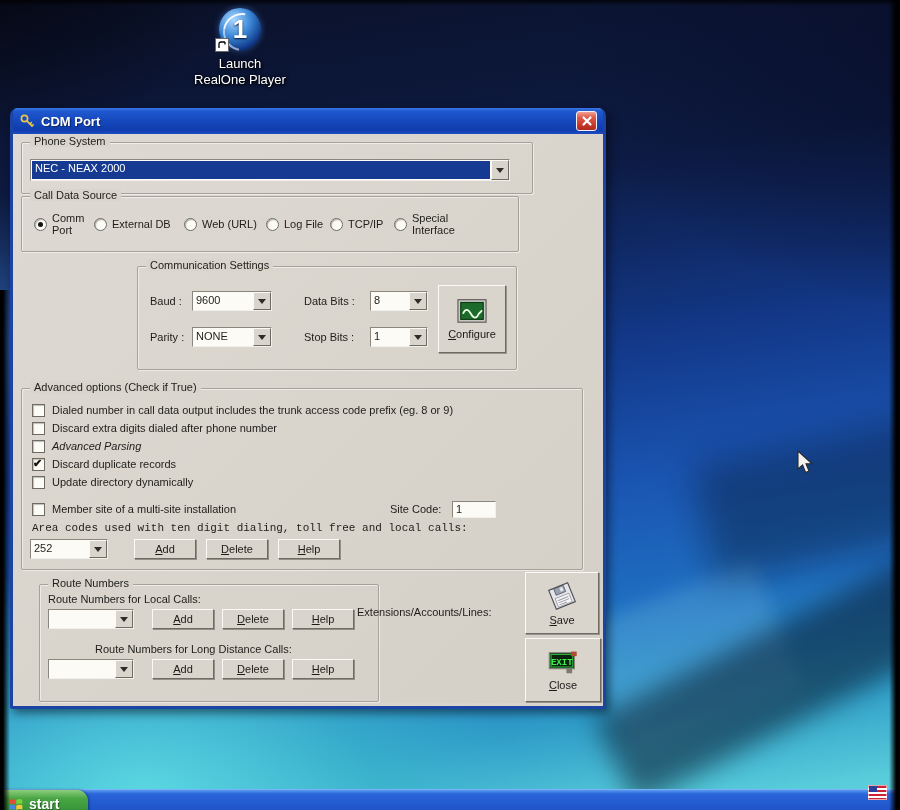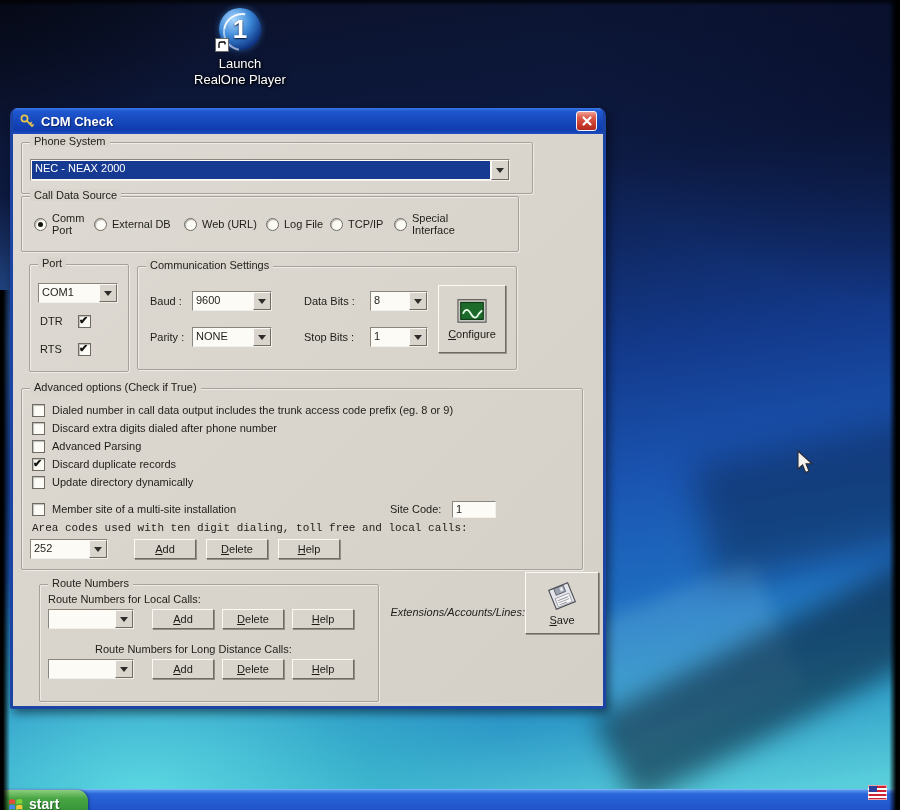--- a/index.html
+++ b/index.html
@@ -121,21 +121,21 @@
       <div>RealOne Player</div>
     </div>
   </div>
 
   <div class="dialog">
     <div class="titlebar">
       <svg class="ticon" viewBox="0 0 17 17">
         <circle cx="5.5" cy="5.5" r="3.1" fill="none" stroke="#e8c54a" stroke-width="1.7"></circle>
         <path d="M7.8 7.8 L13.6 13.6 M11 11 l1.8 -1.8 M13 13 l1.6 -1.6" stroke="#e8c54a" stroke-width="1.7" fill="none"></path>
       </svg>
-      <span class="ttext">CDM Check</span>
+      <span class="ttext">CDM Port</span>
       <div class="close-btn">
         <svg width="12" height="12" viewBox="0 0 12 12">
           <path d="M2.5 2.5 L9.5 9.5 M9.5 2.5 L2.5 9.5" stroke="#fff" stroke-width="2.2" stroke-linecap="round"></path>
         </svg>
       </div>
     </div>
 
     <div class="client">
 
       <div class="grp" style="left:8px;top:8px;width:496px;height:50px;padding-left:14px;">
@@ -169,33 +169,20 @@
         <div class="cds-opt" style="left:308px;">
           <span class="radio"></span>
           <span class="cds-lbl">TCP/IP</span>
         </div>
         <div class="cds-opt" style="left:372px;">
           <span class="radio"></span>
           <span class="cds-lbl" style="max-width:52px;">Special Interface</span>
         </div>
       </div>
 
-      <div class="grp" style="left:16px;top:130px;width:98px;height:106px;">
-        <span class="glabel">Port</span>
-        <div class="combo" style="left:8px;top:18px;width:80px;height:20px;">
-          <span class="field">COM1</span>
-          <span class="arrow-btn">
-              <span class="tri"></span>
-            </span>
-        </div>
-        <span class="lbl" style="left:10px;top:50px;">DTR</span>
-        <span class="checkbox on" style="left:48px;top:50px;"></span>
-        <span class="lbl" style="left:10px;top:78px;">RTS</span>
-        <span class="checkbox on" style="left:48px;top:78px;"></span>
-      </div>
 
       <div class="grp" style="left:124px;top:132px;width:378px;height:102px;">
         <span class="glabel">Communication Settings</span>
         <span class="lbl" style="left:12px;top:28px;">Baud :</span>
         <div class="combo" style="left:54px;top:24px;width:80px;height:20px;">
           <span class="field">9600</span>
           <span class="arrow-btn">
               <span class="tri"></span>
             </span>
         </div>
@@ -230,21 +217,21 @@
         </div>
       </div>
 
       <div class="grp" style="left:8px;top:254px;width:560px;height:180px;">
         <span class="glabel">Advanced options (Check if True)</span>
         <span class="checkbox" style="left:10px;top:15px;"></span>
         <span class="lbl" style="left:30px;top:15px;">Dialed number in call data output includes the trunk access code prefix (eg. 8 or 9)</span>
         <span class="checkbox" style="left:10px;top:33px;"></span>
         <span class="lbl" style="left:30px;top:33px;">Discard extra digits dialed after phone number</span>
         <span class="checkbox" style="left:10px;top:51px;"></span>
-        <span class="lbl" style="left:30px;top:51px;">Advanced Parsing</span>
+        <span class="lbl" style="left:30px;top:51px;font-style:italic;">Advanced Parsing</span>
         <span class="checkbox on" style="left:10px;top:69px;"></span>
         <span class="lbl" style="left:30px;top:69px;">Discard duplicate records</span>
         <span class="checkbox" style="left:10px;top:87px;"></span>
         <span class="lbl" style="left:30px;top:87px;">Update directory dynamically</span>
 
         <span class="checkbox" style="left:10px;top:114px;"></span>
         <span class="lbl" style="left:30px;top:114px;">Member site of a multi-site installation</span>
         <span class="lbl" style="left:368px;top:114px;">Site Code:</span>
         <span class="input" style="left:430px;top:112px;width:44px;height:17px;">1</span>
 
@@ -277,34 +264,44 @@
           <span class="field"></span>
           <span class="arrow-btn">
               <span class="tri"></span>
             </span>
         </div>
         <span class="btn" style="left:112px;top:74px;width:62px;height:20px;"><u>A</u>dd</span>
         <span class="btn" style="left:182px;top:74px;width:62px;height:20px;"><u>D</u>elete</span>
         <span class="btn" style="left:252px;top:74px;width:62px;height:20px;"><u>H</u>elp</span>
       </div>
 
-      <span class="lbl" style="left:360px;top:472px;width:152px;text-align:right;font-style:italic;">Extensions/Accounts/Lines:</span>
+      <span class="lbl" style="left:344px;top:472px;width:152px;text-align:left;">Extensions/Accounts/Lines:</span>
 
       <div class="bigbtn" style="left:512px;top:438px;width:74px;height:62px;">
         <svg width="34" height="30" viewBox="0 0 30 26">
           <g transform="rotate(-22 15 13)">
             <rect x="6" y="4" width="18" height="18" fill="#e3e5ea" stroke="#4c4c54" stroke-width="1"></rect>
             <rect x="10.5" y="4.5" width="9" height="6" fill="#9aa2b2" stroke="#4c4c54" stroke-width=".6"></rect>
             <rect x="15.5" y="5.5" width="2.6" height="3.6" fill="#e3e5ea"></rect>
             <rect x="8.5" y="13" width="13" height="8" fill="#f6f6f8" stroke="#8a8a92" stroke-width=".6"></rect>
             <path d="M10 15.5 h10 M10 17.5 h10 M10 19.5 h7" stroke="#9a9aa2" stroke-width=".8"></path>
           </g>
         </svg>
         <span><u>S</u>ave</span>
       </div>
+      <div class="bigbtn" style="left:512px;top:504px;width:76px;height:64px;">
+        <svg width="32" height="26" viewBox="0 0 28 22">
+          <rect x="2" y="2" width="22" height="14" fill="#0b2410" stroke="#8a867e" stroke-width="1"></rect>
+          <rect x="3.5" y="3.5" width="19" height="11" fill="none" stroke="#2fae3a" stroke-width="1"></rect>
+          <text x="13" y="12.5" fill="#3ef04a" font-size="8" font-weight="bold" font-family="Liberation Mono, monospace" text-anchor="middle">EXIT</text>
+          <rect x="21" y="1" width="5" height="4" fill="#b04a32"></rect>
+          <rect x="17" y="16" width="5" height="4" fill="#7e7a72"></rect>
+        </svg>
+        <span><u>C</u>lose</span>
+      </div>
     </div>
   </div>
 
   <div class="taskbar">
     <div class="start-btn">
       <svg width="16" height="15" viewBox="0 0 16 15">
         <path d="M1 3.2 q2.8 -1.8 6 -0.3 v4.3 q-3.2 -1.5 -6 0.3 z" fill="#e84a3a"></path>
         <path d="M8.3 3 q2.8 -1.6 6 -0.3 v4.3 q-3.2 -1.3 -6 0.3 z" fill="#7ad13a"></path>
         <path d="M1 8.8 q2.8 -1.8 6 -0.3 v4.3 q-3.2 -1.5 -6 0.3 z" fill="#4a86e8"></path>
         <path d="M8.3 8.6 q2.8 -1.6 6 -0.3 v4.3 q-3.2 -1.3 -6 0.3 z" fill="#f8c83a"></path>

